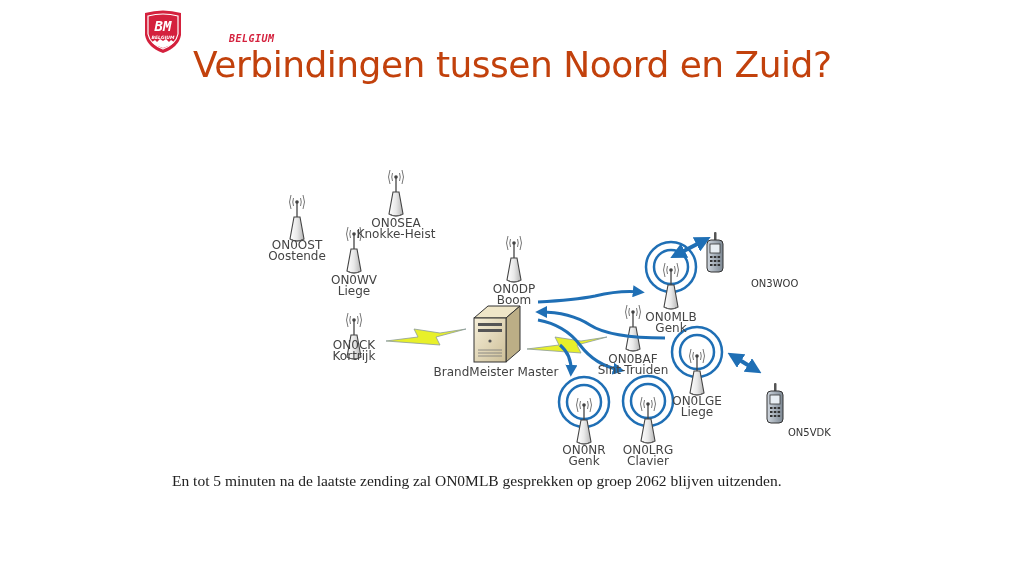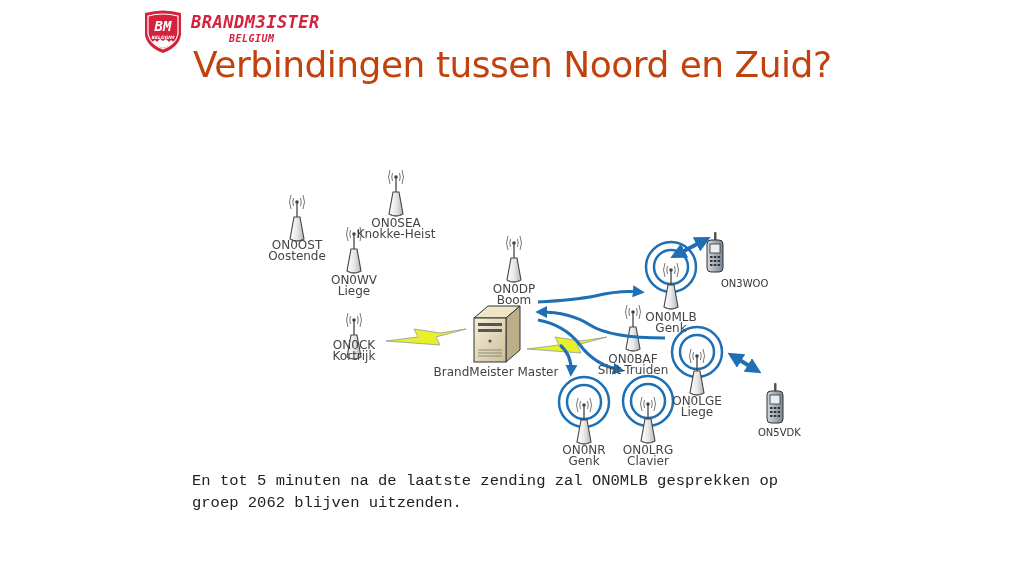--- a/index.html
+++ b/index.html
@@ -4,35 +4,34 @@
 <style>
   html, body { margin:0; padding:0; background:#ffffff; }
   body { width:1024px; height:576px; position:relative; overflow:hidden; font-family:"Liberation Sans", sans-serif; }
   .logo { position:absolute; left:143px; top:9px; width:190px; height:46px;font-style:italic; }
   .logo-shield { position:absolute; left:0; top:0; width:40px; height:44px; }
   .logo-name { position:absolute; left:48px; top:3px; font-family:"DejaVu Sans Mono", monospace; font-weight:bold; font-size:17px; color:#d4213d; letter-spacing:0.5px; }
   .logo-sub { position:absolute; left:86px; top:24px; font-family:"DejaVu Sans Mono", monospace; font-weight:bold; font-size:10px; color:#d4213d; letter-spacing:0.5px; }
   .title { position:absolute; left:193px; top:44px; font-family:"DejaVu Sans", sans-serif; font-size:36px; color:#c2410c; letter-spacing:-0.5px; white-space:nowrap; }
   .diagram { position:absolute; left:0; top:0; width:1024px; height:576px; }
   .lbl { position:absolute; font-family:"DejaVu Sans", sans-serif; font-size:12px; color:#444; text-align:center; line-height:11px; white-space:nowrap; transform:translateX(-50%); }
-  .phone-lbl { position:absolute; font-family:"DejaVu Sans", sans-serif; font-size:10px; color:#333; white-space:nowrap; }
-  .caption { position:absolute; left:192px; top:470px; width:620px; font-family:Liberation Mono, monospace; font-size:15.5px; color:#222; line-height:22px; }
+  .phone-lbl { position:absolute; font-family:"DejaVu Sans", sans-serif; font-size:10px; color:#333; white-space:nowrap;margin-left:30px; }
+  .caption { position:absolute; left:172px; top:470px; width:620px; font-family:Liberation Serif, serif; font-size:15.5px; color:#222; line-height:22px; }
 </style>
 </head>
 <body>
 
 <div class="logo">
   <svg class="logo-shield" viewBox="0 0 40 44">
     <path d="M2 4 Q20 -1 38 4 L38 26 Q36 38 20 44 Q4 38 2 26 Z" fill="#d4213d"></path>
     <path d="M5 7 Q20 3 35 7 L35 25 Q33 35 20 40 Q7 35 5 25 Z" fill="none" stroke="#fff" stroke-width="1.2"></path>
     <text x="20" y="22" text-anchor="middle" font-family="DejaVu Sans Mono, monospace" font-weight="bold" font-size="14" fill="#fff">BM</text>
     <text x="20" y="30" text-anchor="middle" font-family="DejaVu Sans, sans-serif" font-weight="bold" font-size="4.5" fill="#fff">BELGIUM</text>
     <path d="M9 33 L12 31 L14 33 L17 30 L20 32 L23 30 L26 33 L28 31 L31 33 L28 36 L20 39 L12 36 Z" fill="#fff"></path>
   </svg>
-  <span class="logo-name">BRANDM3ISTER</span>
   <span class="logo-sub">BELGIUM</span>
 </div>
 
 <div class="title">Verbindingen tussen Noord en Zuid?</div>
 
 <div class="diagram">
   <svg width="1024" height="576" style="position:absolute;left:0;top:0">
     <defs>
       <linearGradient id="towerGrad" x1="0" x2="1" y1="0" y2="0">
         <stop offset="0" stop-color="#ffffff"></stop>

